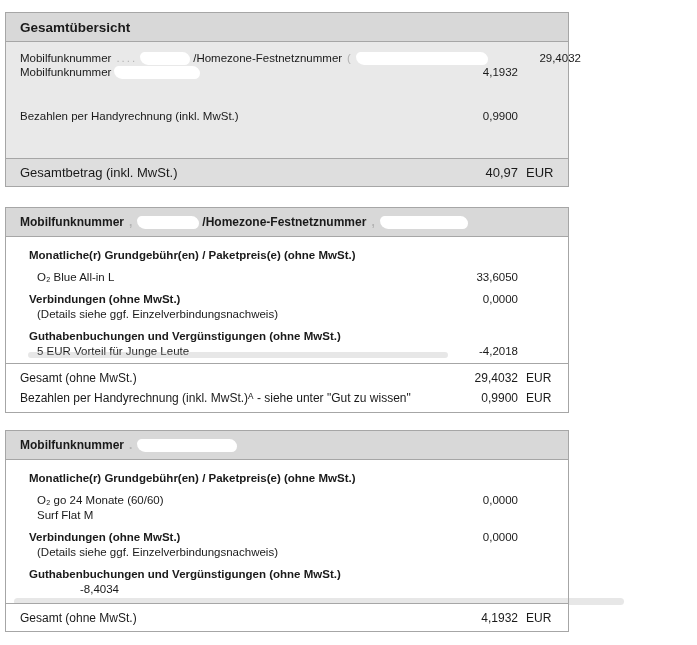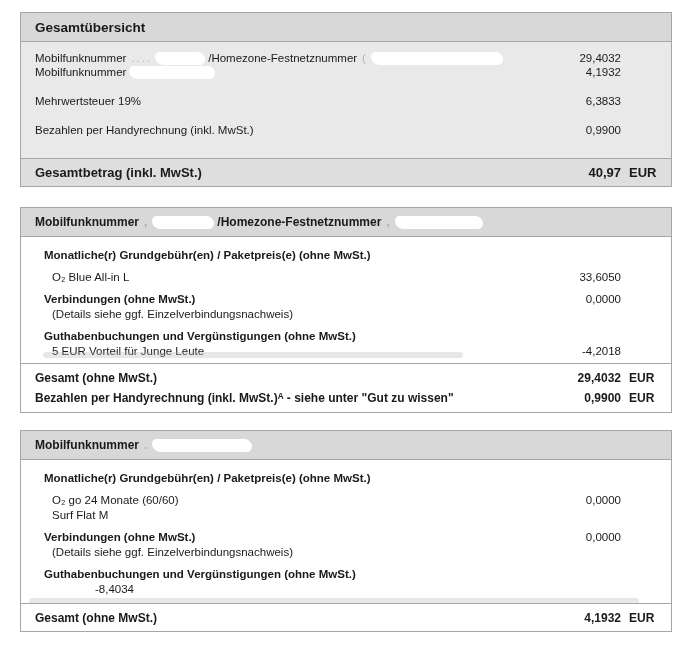--- a/index.html
+++ b/index.html
@@ -6,22 +6,22 @@
   html, body { width: 697px; height: 645px; background: #ffffff; overflow: hidden; }
   body {
     font-family: "Liberation Sans", "DejaVu Sans", sans-serif;
     color: #1a1a1a;
     -webkit-font-smoothing: antialiased;
   }
   .page { position: relative; width: 697px; height: 645px; }
 
   .box {
     position: relative;
-    margin-left: 20px;
-    width: 652px;
+    margin-left: 5px;
+    width: 564px;
     border: 1px solid #a6a6a6;
     background: #ffffff;
   }
   #sec-overview { margin-top: 12px; height: 175px; background: #e9e9e9; }
   #sec-mobile1  { margin-top: 20px; height: 206px; }
   #sec-mobile2  { margin-top: 17px; height: 202px; }
 
   .hdr {
     height: 29px;
     display: flex; align-items: center;
@@ -57,21 +57,21 @@
     position: absolute; left: 0; right: 0; bottom: 0;
     border-top: 1px solid #a6a6a6;
     padding: 0 12px 0 14px;
     display: flex; flex-direction: column; justify-content: center;
   }
   #sec-overview .ftr { height: 28px; background: #dedede; }
   #sec-mobile1 .ftr { height: 49px; background: #ffffff; padding-top: 4px; padding-bottom: 4px; justify-content: space-around; }
   #sec-mobile2 .ftr { height: 28px; background: #ffffff; }
   .frow {
     display: flex; justify-content: space-between; align-items: flex-end;
-    font-weight: bold; font-size: 12px; white-space: nowrap;
+    font-weight: normal; font-size: 12px; white-space: nowrap;
   }
   .frow.big { font-size: 13px; }
 
   .blob {
     display: inline-block;
     height: 13px;
     background: #ffffff;
     border-radius: 7px 11px 8px 12px;
     margin: 0 3px;
     vertical-align: middle;
@@ -112,27 +112,20 @@
         <span class="lbl">
           <span>Mobilfunknummer</span>
             <span class="blob" style="width:86px"></span>
         </span>
         <span class="val">
             <span class="amount">4,1932</span>
             <span class="cur"></span>
           </span>
       </div>
       <div class="spacer"></div>
-      <div class="row">
-        <span class="lbl">Mehrwertsteuer 19%</span>
-        <span class="val">
-            <span class="amount">6,3833</span>
-            <span class="cur"></span>
-          </span>
-      </div>
       <div class="spacer"></div>
       <div class="row">
         <span class="lbl">Bezahlen per Handyrechnung (inkl. MwSt.)</span>
         <span class="val">
             <span class="amount">0,9900</span>
             <span class="cur"></span>
           </span>
       </div>
     </div>
     <div class="ftr">

